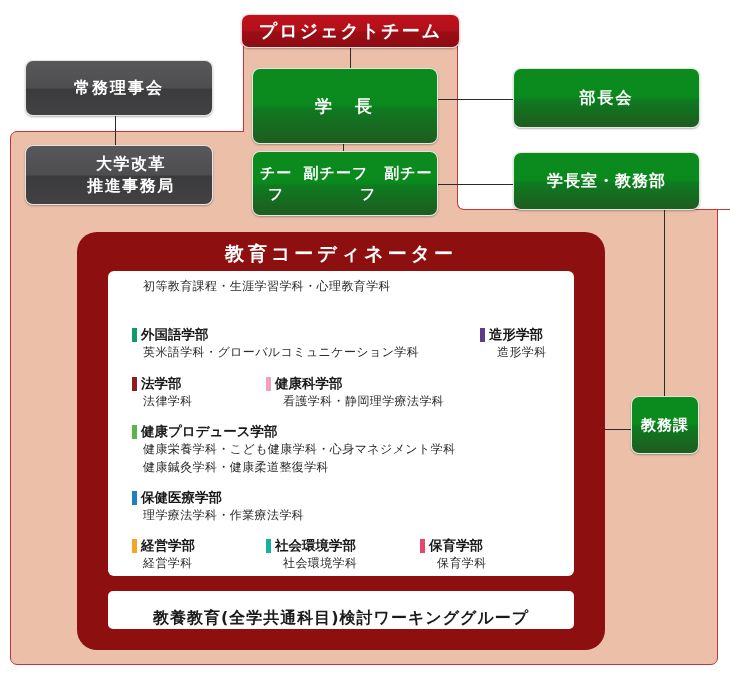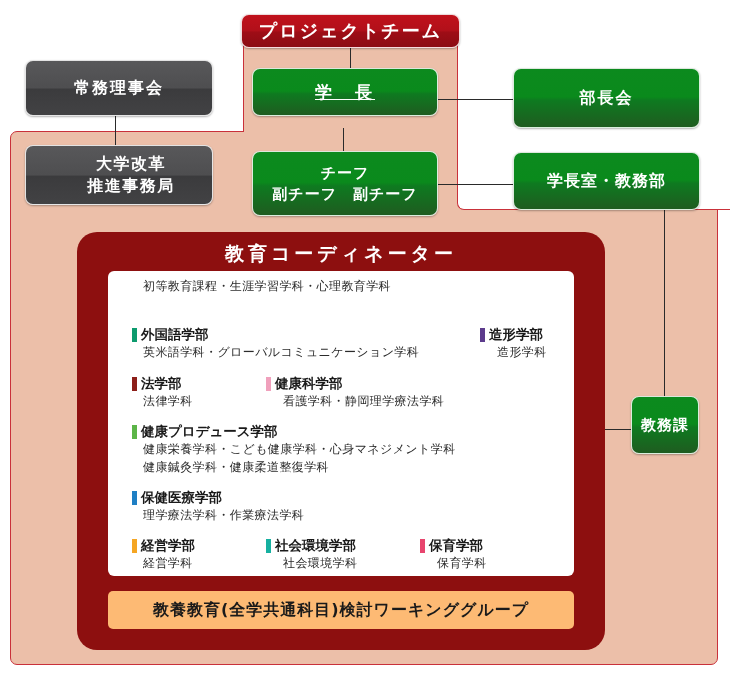--- a/index.html
+++ b/index.html
@@ -123,24 +123,24 @@
     letter-spacing: 0.4px;
   }
 
   
   .wg-box {
     position: absolute;
     left: 31px;
     top: 359px;
     width: 466px;
     height: 38px;
-    background: #fdba74;
+    background: #ffffff;
     border-radius: 5px;
     display: flex;
-    align-items: center;
+    align-items: flex-end;
     justify-content: center;
     box-sizing: border-box;
   }
   .wg-label {
     font-size: 16px;
     font-weight: bold;
     color: #1a1a1a;
     letter-spacing: 1px;
     white-space: nowrap;
   }
@@ -211,25 +211,25 @@
 
   <div class="node gray" style="left:25px; top:60px; width:188px; height:56px; font-size:16px; letter-spacing:2px;justify-content:center;">
     <span>常務理事会</span>
   </div>
 
   <div class="node gray" style="left:25px; top:145px; width:188px; height:60px; font-size:16px; letter-spacing:1.5px; flex-direction:column;padding-left:24px;">
     <span>大学改革</span>
     <span>推進事務局</span>
   </div>
 
-  <div class="node green" style="left:252px; top:68px; width:186px; height:48px; font-size:17px; letter-spacing:3px;text-decoration:underline;">
+  <div class="node green" style="left:252px; top:68px; width:186px; height:76px; font-size:17px; letter-spacing:3px;">
     <span>学　長</span>
   </div>
 
-  <div class="node green" style="left:252px; top:151px; width:186px; height:65px; font-size:15px; letter-spacing:1px; flex-direction:column;">
+  <div class="node green" style="left:252px; top:151px; width:186px; height:65px; font-size:15px; letter-spacing:1px; flex-direction:row;">
     <span>チーフ</span>
     <span>副チーフ　副チーフ</span>
   </div>
 
   <div class="node green" style="left:513px; top:68px; width:187px; height:60px; font-size:16px; letter-spacing:2px;">
     <span>部長会</span>
   </div>
 
   <div class="node green" style="left:513px; top:152px; width:187px; height:58px; font-size:16px; letter-spacing:1px;">
     <span>学長室・教務部</span>

